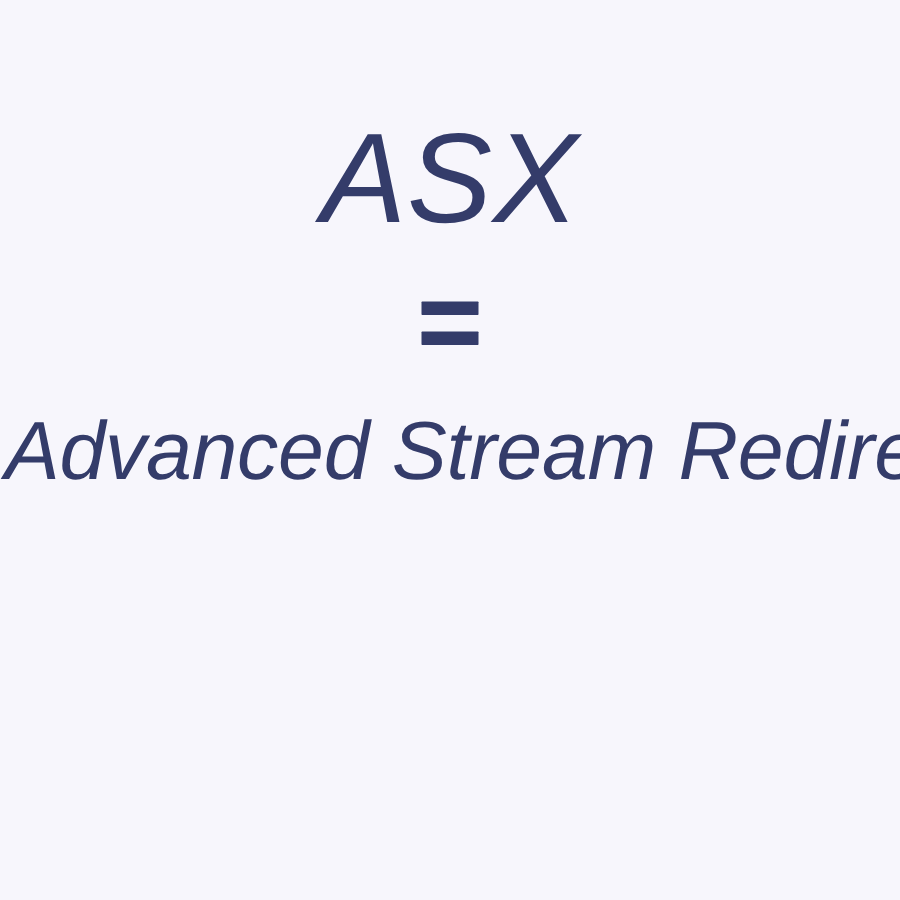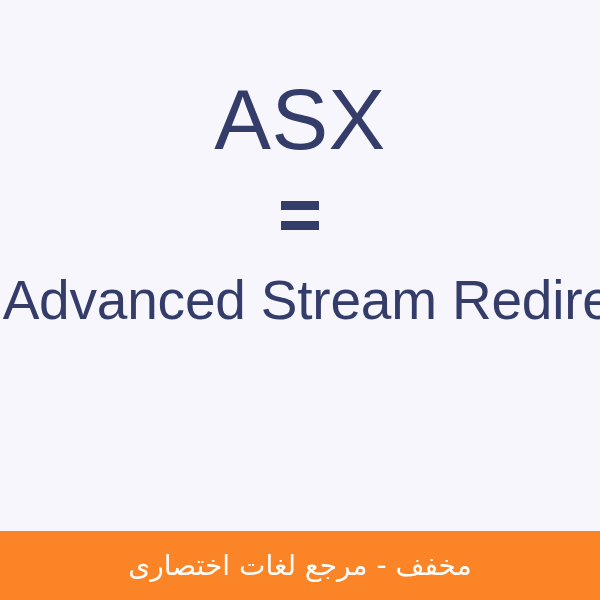--- a/index.html
+++ b/index.html
@@ -13,20 +13,21 @@
     background: #f7f6fc;
     font-family: "Liberation Sans", "DejaVu Sans", sans-serif;
   }
 
   #page {
     position: relative;
     width: 600px;
     height: 600px;
     background: #f7f6fc;
     overflow: hidden;
+    font-style: italic;
   }
 
   
   .definition-card {
     position: absolute;
     left: 0;
     top: 0;
     width: 600px;
     height: 531px;
     display: flex;
@@ -122,17 +123,14 @@
       <div class="equals-sign">
         <span class="bar"></span>
         <span class="bar"></span>
       </div>
     </div>
 
     <p class="meaning">The Advanced Stream Redirector</p>
 
   </div>
 
-  <div class="site-footer">
-    <span class="footer-text">مخفف - مرجع لغات اختصاری</span>
-  </div>
 
 </div>
 
 </body></html>

